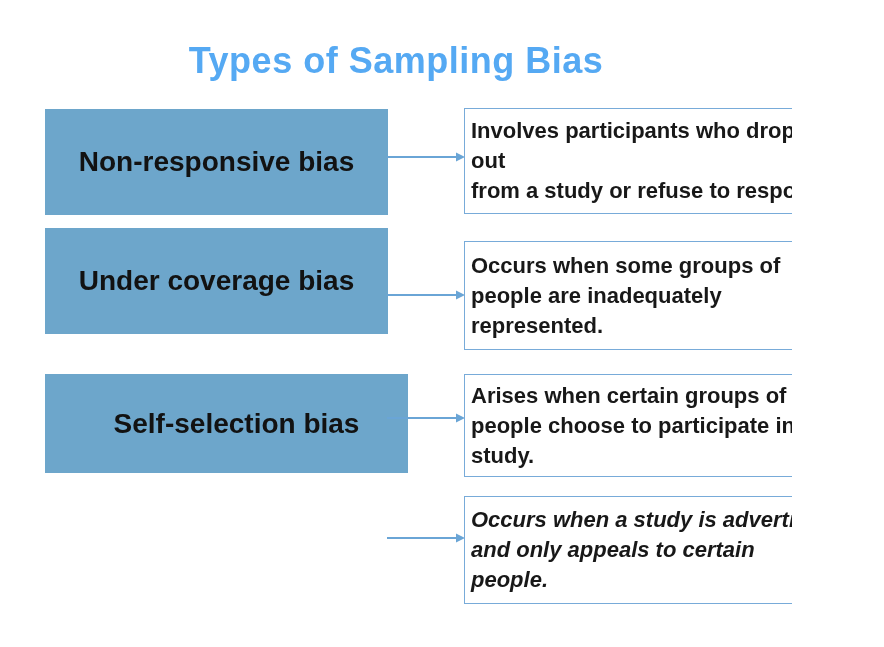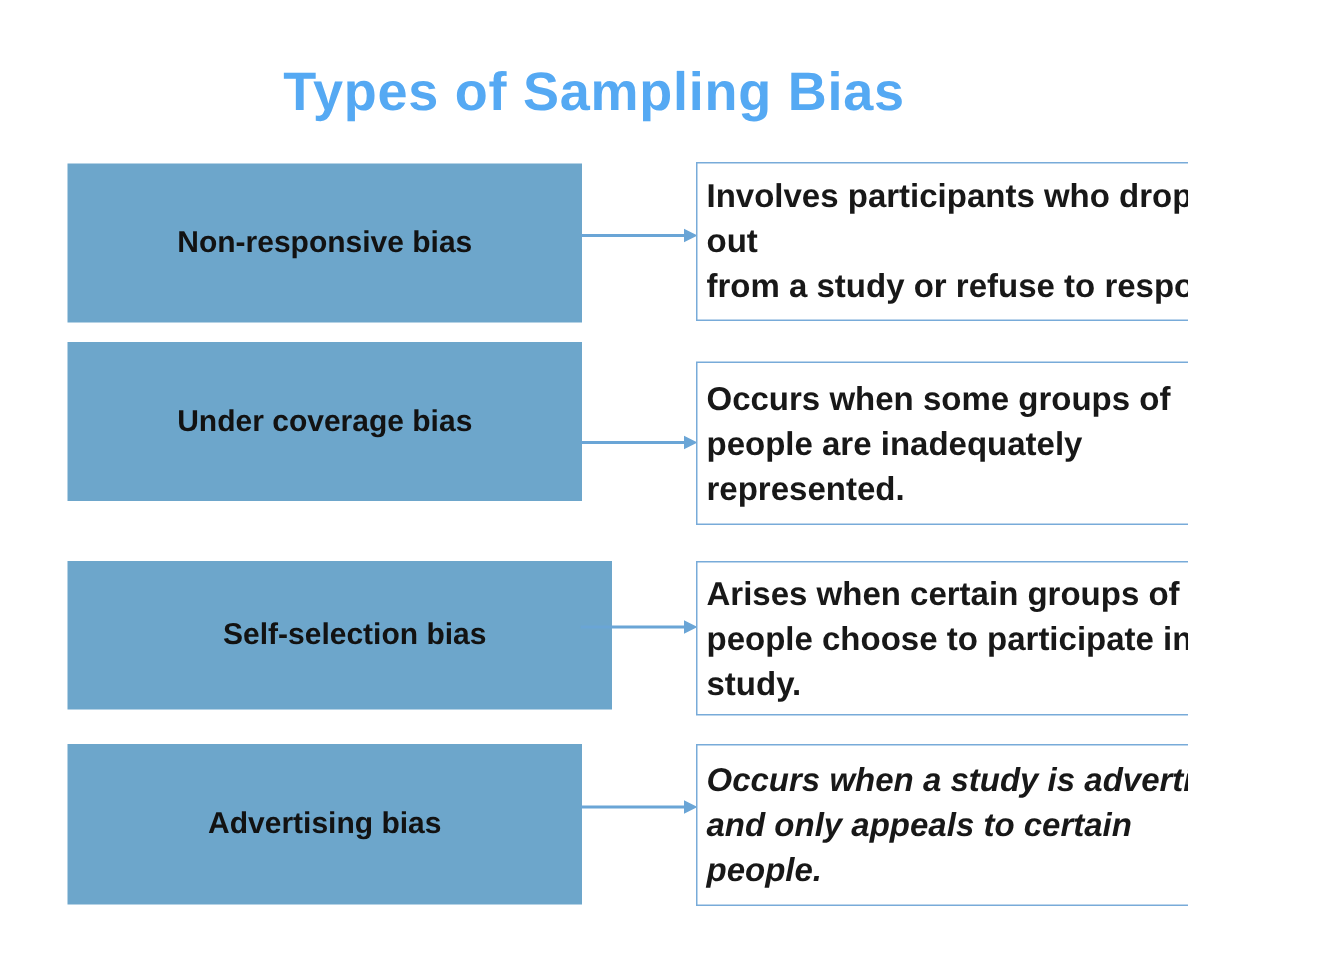--- a/index.html
+++ b/index.html
@@ -29,21 +29,21 @@
   .bias {
     position: absolute;
     left: 45px;
     width: 343px;
     background: var(--box-fill, #6da6cb);
     display: flex;
     align-items: center;
     justify-content: center;
   }
   .bias span {
-    font-size: 20px;
+    font-size: 28px;
     font-weight: bold;
     color: var(--box-text, #121212);
     white-space: nowrap;
   }
   .bias.r1 { top: 109px; height: 106px; }
   .bias.r2 { top: 228px; height: 106px; }
   .bias.r3 { top: 374px; height: 99px; padding-left: 20px;  }
   .bias.r4 { top: 496px; height: 107px; }
 
   .desc {
@@ -121,23 +121,20 @@
   <svg class="arrow r3" viewBox="0 0 78 12">
     <line x1="0" y1="6" x2="69" y2="6"></line>
     <polygon points="69,1.5 78,6 69,10.5"></polygon>
   </svg>
   <div class="desc r3">
     <p>Arises when certain groups of
 people choose to participate in a
 study.</p>
   </div>
 
-  <div class="bias r4">
-    <span>Advertising bias</span>
-  </div>
   <svg class="arrow r4" viewBox="0 0 78 12">
     <line x1="0" y1="6" x2="69" y2="6"></line>
     <polygon points="69,1.5 78,6 69,10.5"></polygon>
   </svg>
   <div class="desc r4">
     <p>Occurs when a study is advertised
 and only appeals to certain people.</p>
   </div>
 
 </div>

